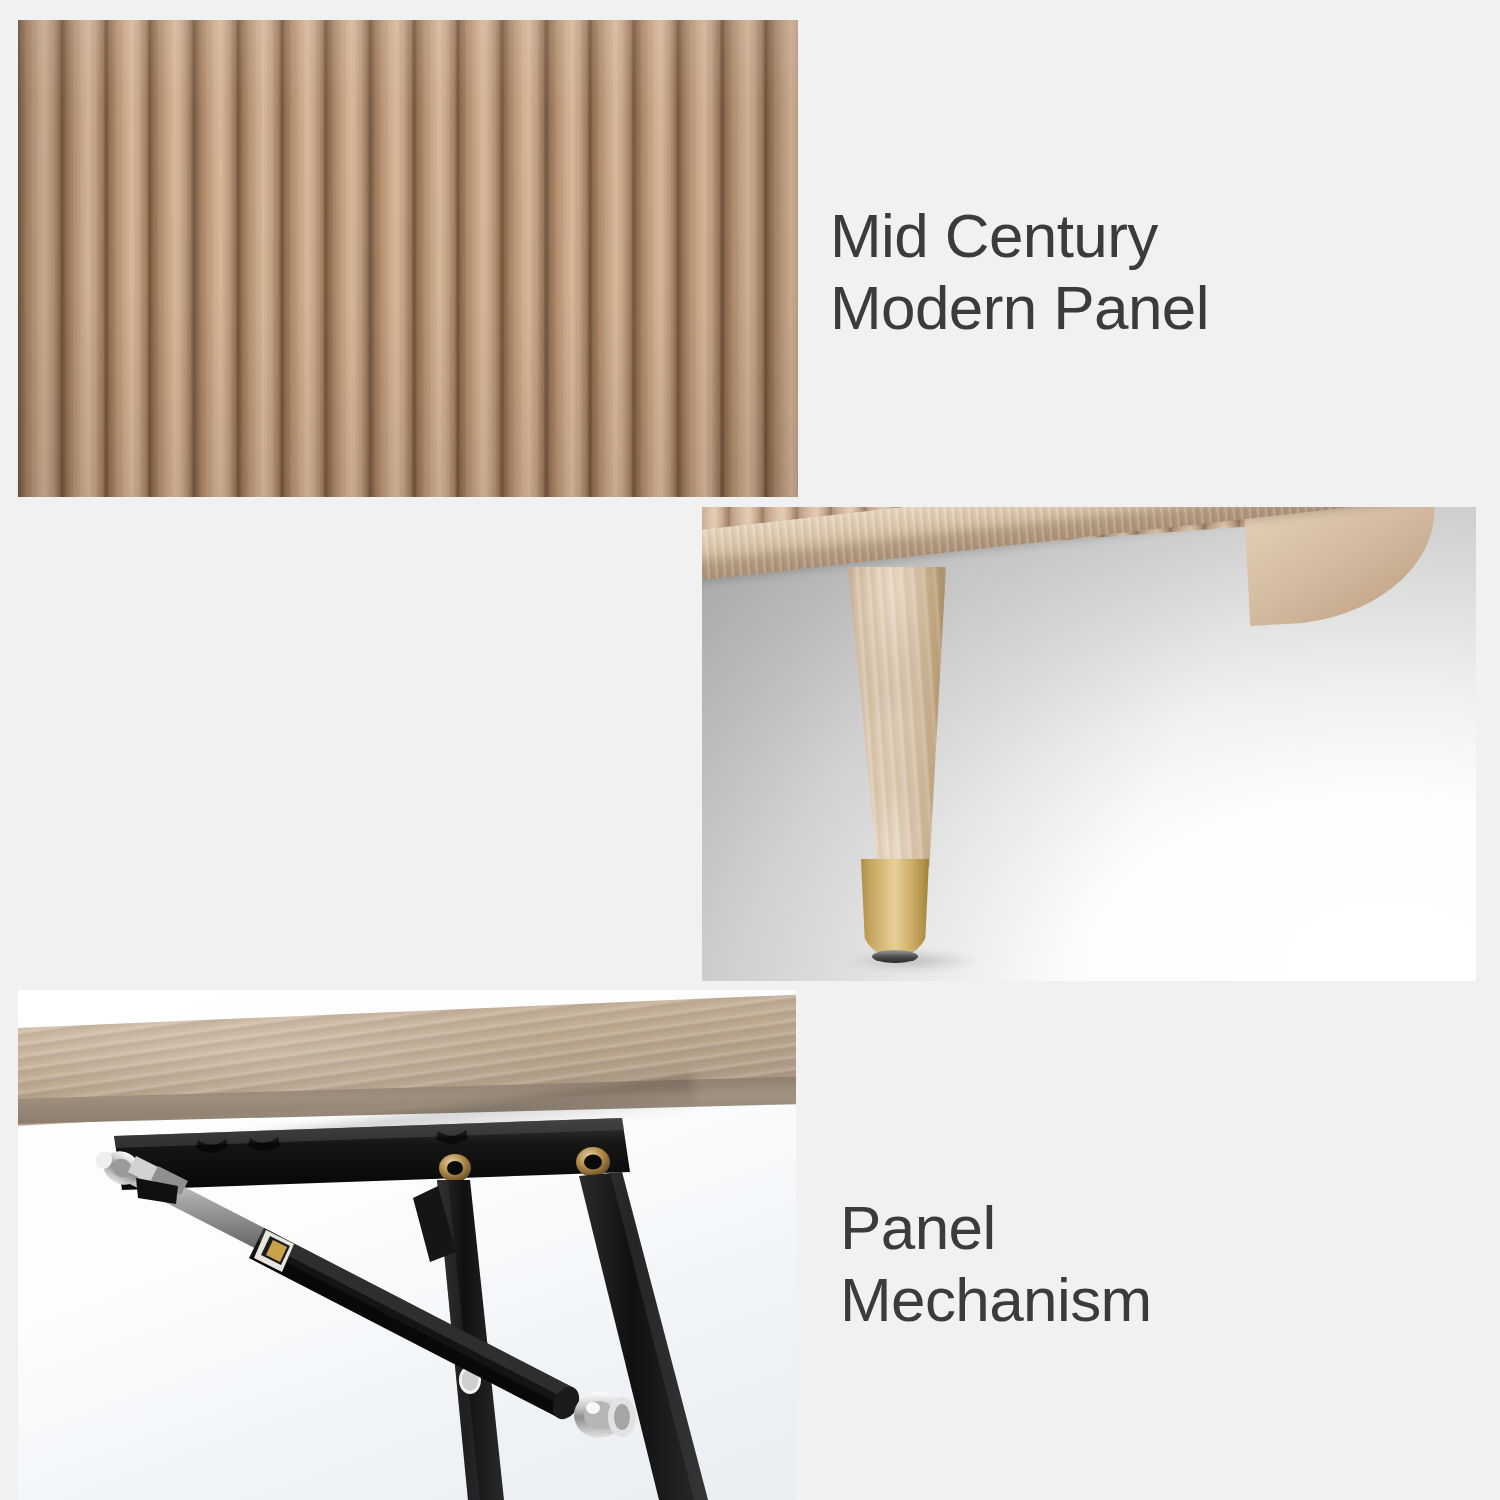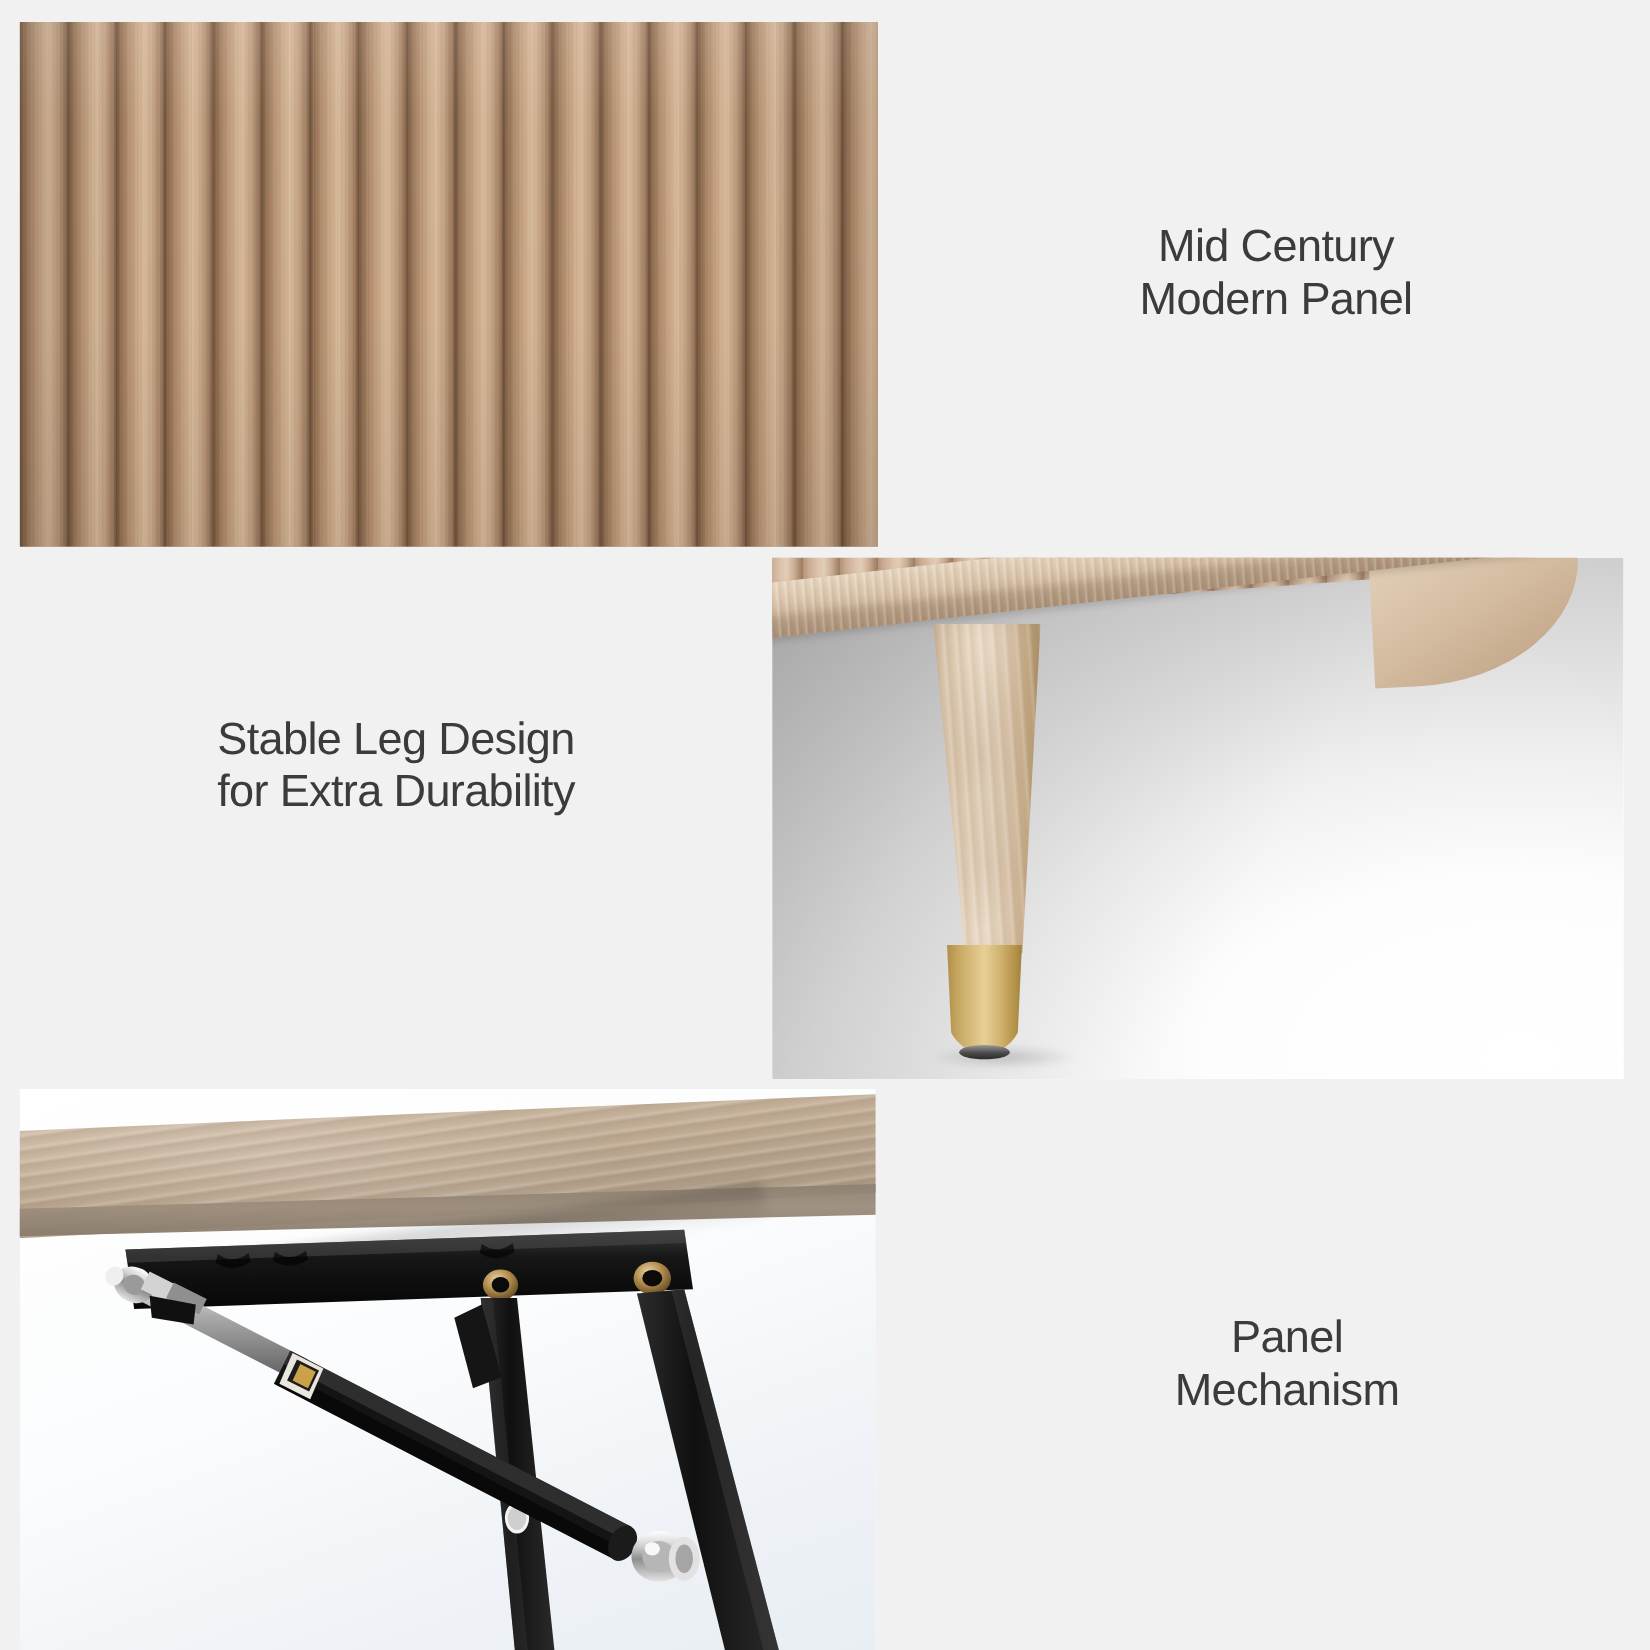--- a/index.html
+++ b/index.html
@@ -162,25 +162,24 @@
     background:linear-gradient(180deg, rgba(0,0,0,.18), rgba(0,0,0,0));
     transform:rotate(-8deg); filter:blur(5px);
   }
 
   .mech { position:absolute; left:0; top:0; width:778px; height:510px; }
 
   
   .caption {
     position:absolute;
     color:#3b3b3b;
-    font-size:41px;
+    font-size:62px;
     line-height:1.16;
     font-weight:400;
     letter-spacing:-0.6px;
-    text-align:center;
     white-space:pre-line;
   }
   #caption-panel { left:830px; top:200px; width:660px; }
   #caption-leg   { left:30px;  top:648px; width:660px; }
   #caption-lift  { left:840px; top:1192px; width:660px; }
 </style>
 </head>
 <body style="background: rgb(241, 241, 241);">
 
 <div class="stage">
@@ -209,22 +208,20 @@
     <div class="cab-shadow"></div>
 
     <div class="leg-floorshadow"></div>
     <div class="leg-wood">
       <div class="leg-grain"></div>
     </div>
     <div class="leg-brass"></div>
     <div class="leg-glide"></div>
   </div>
 
-  <div class="caption" id="caption-leg" style="color: rgb(59, 59, 59);">Stable Leg Design
-for Extra Durability</div>
 
   <div class="photo" id="lift-photo">
     <div class="lift-bg"></div>
 
     <div class="top-board">
       <div class="board-grain"></div>
     </div>
     <div class="board-edge"></div>
     <div class="board-shadow"></div>
 

